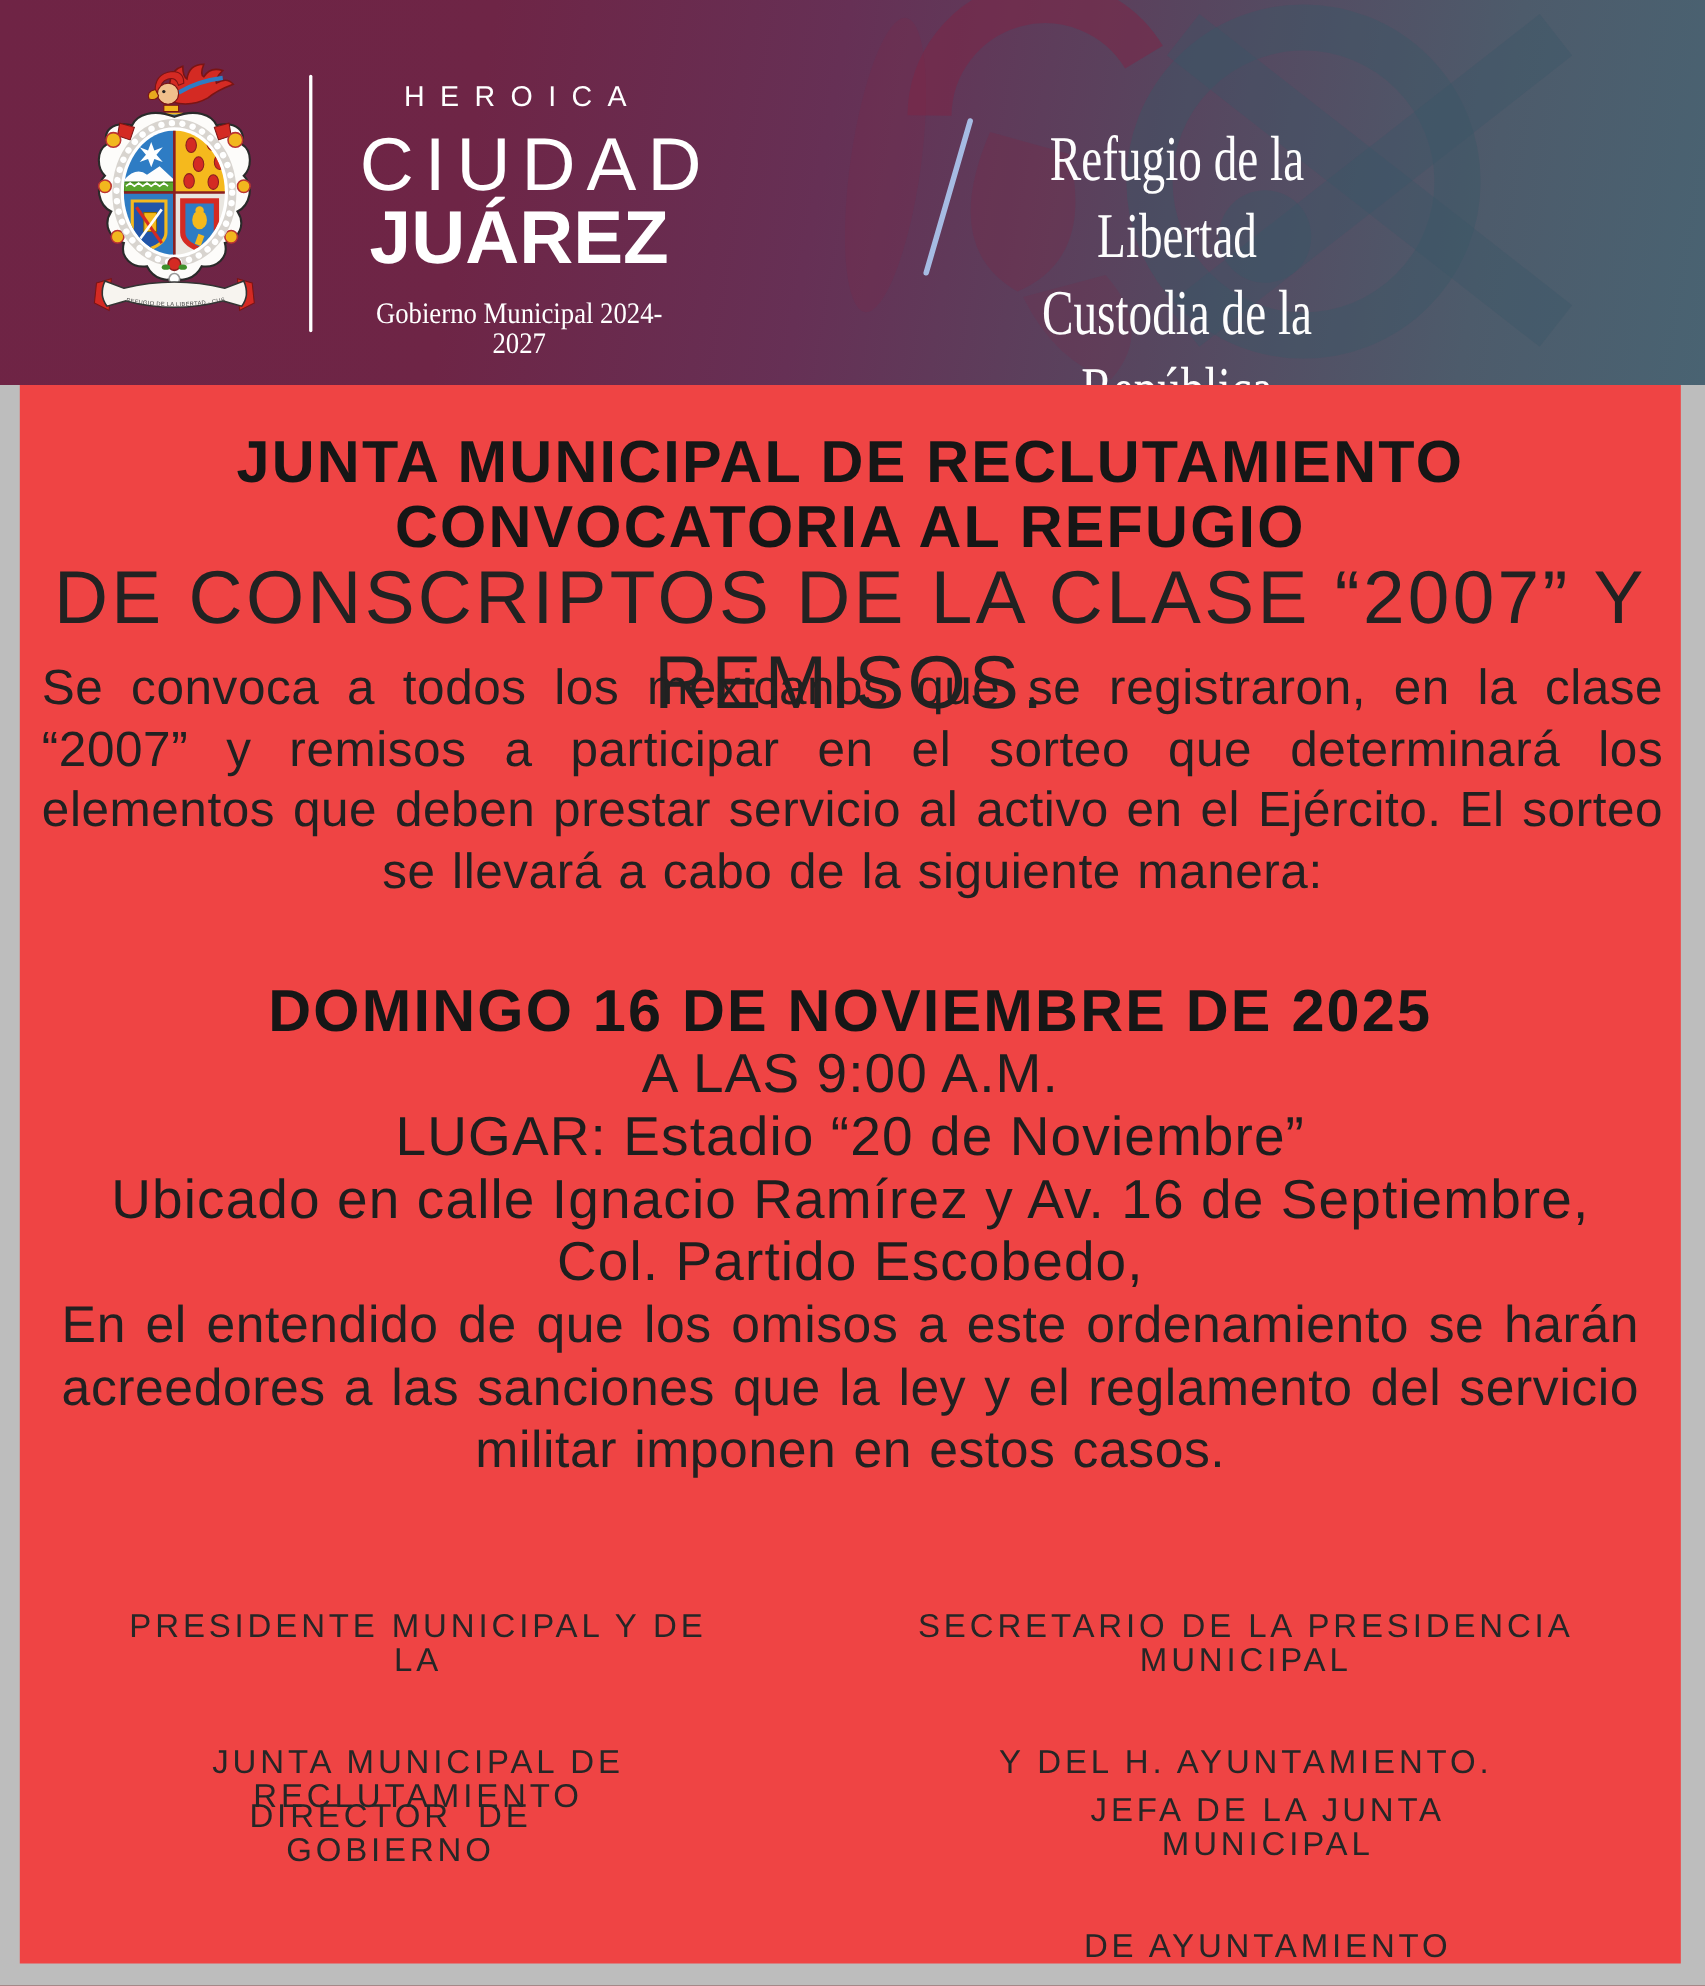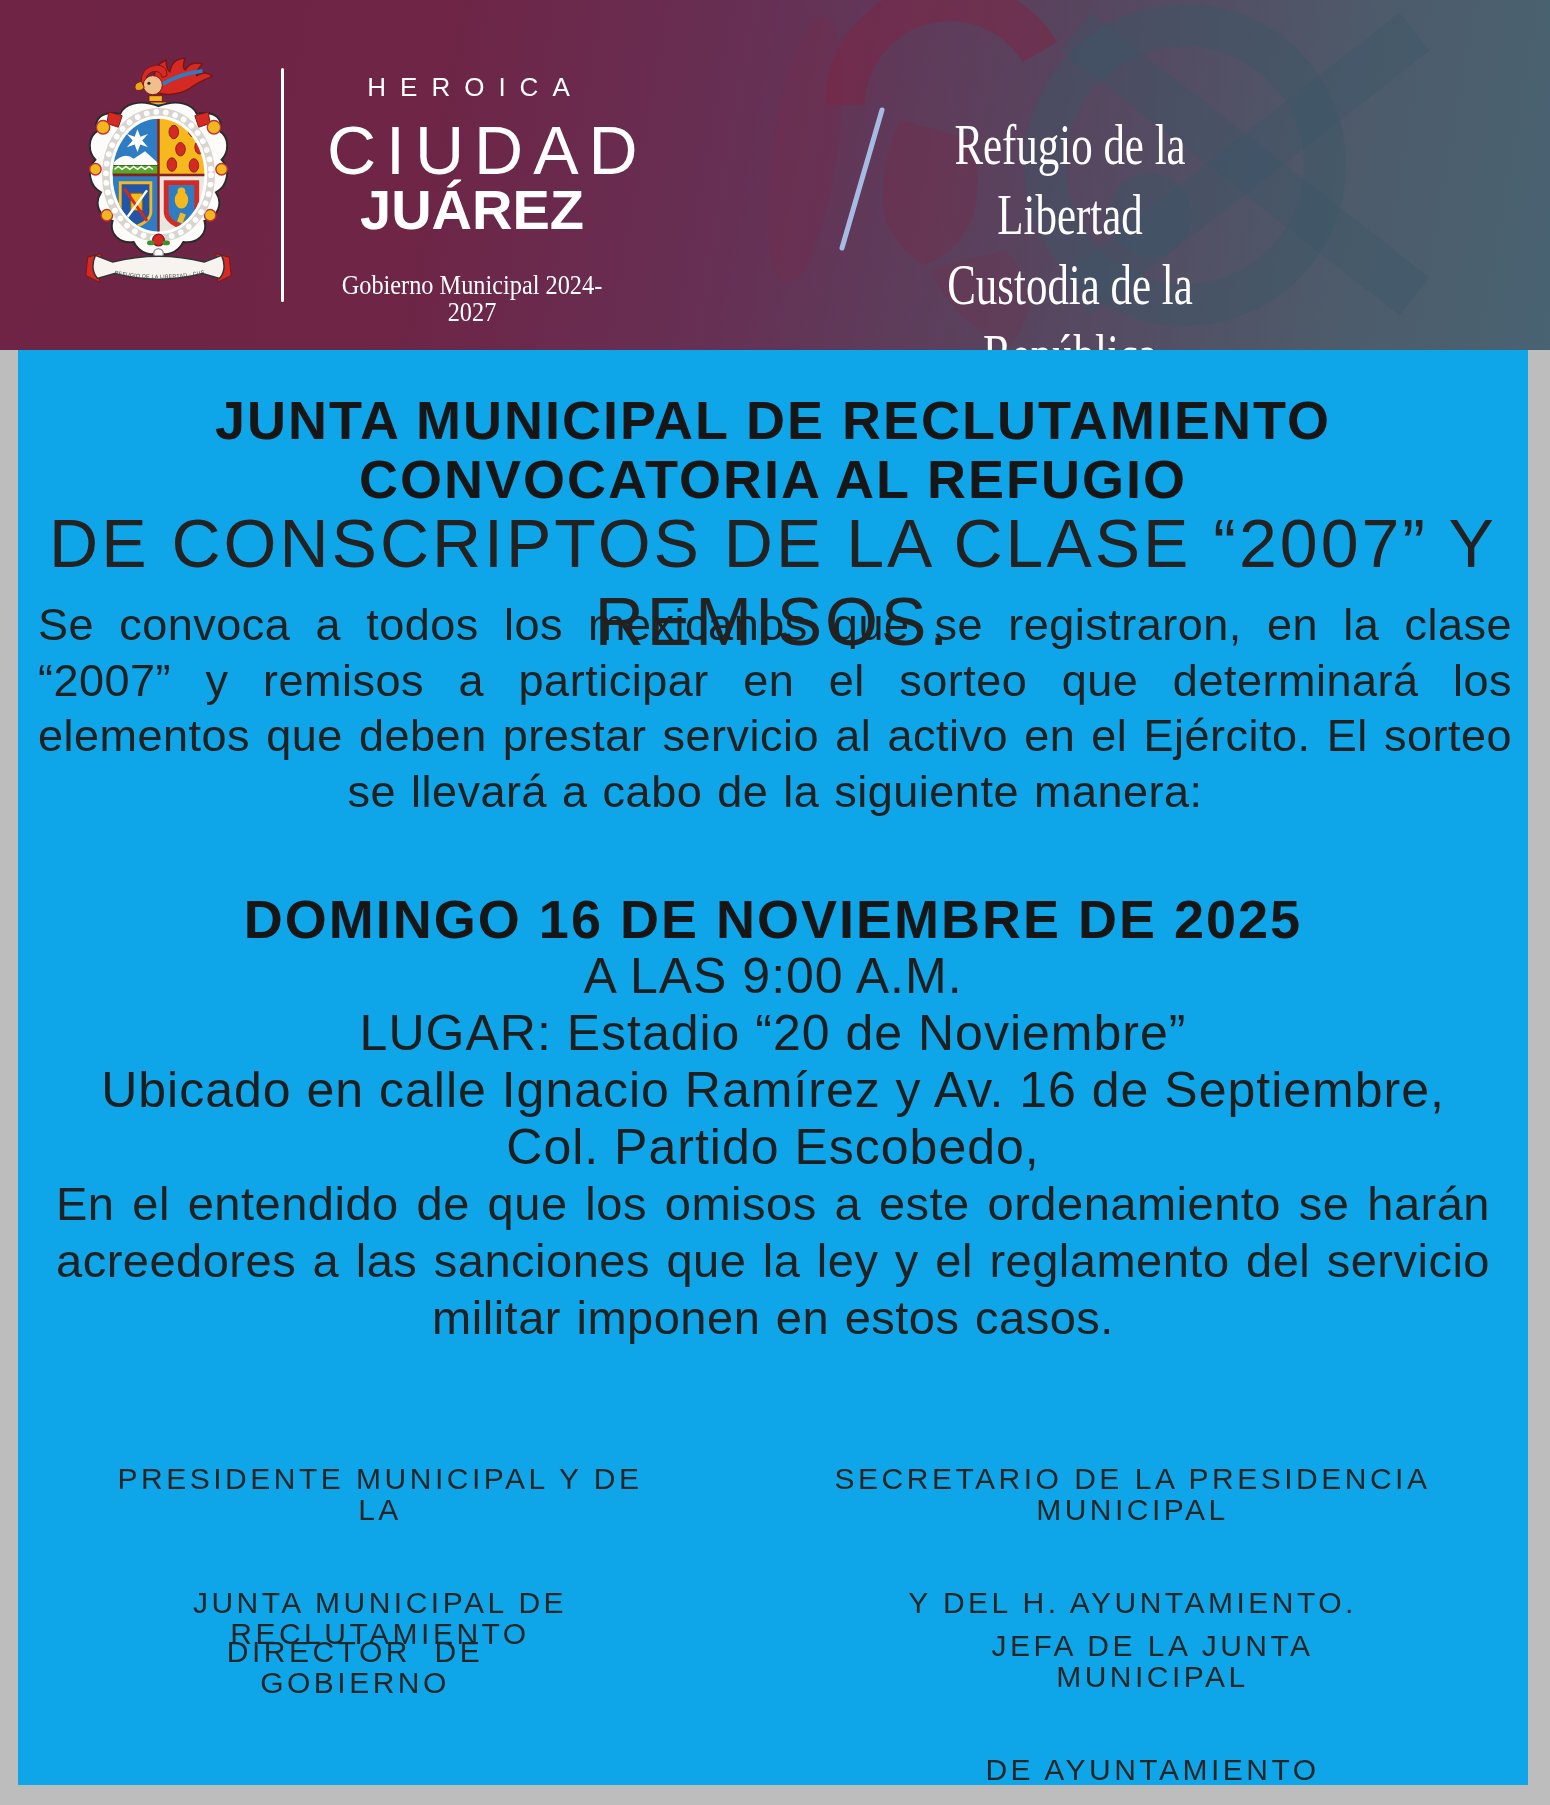--- a/index.html
+++ b/index.html
@@ -8,27 +8,27 @@
   
   .banner{position:absolute;left:0;top:0;width:1550px;height:350px;overflow:hidden;
           background:linear-gradient(100deg,#6f2445 0%,#6e2546 28%,#663055 48%,#57465f 68%,#4d5b6b 86%,#496372 100%);}
   .banner-bg{position:absolute;left:0;top:0;}
   .crest{position:absolute;left:82px;top:56px;}
   .divider{position:absolute;left:281px;top:68px;width:3px;height:234px;background:#ffffff;border-radius:2px;}
   .brand{position:absolute;left:322px;top:0;width:300px;height:434px;color:#fff;}
   .brand>div{position:absolute;left:0;width:100%;text-align:center;line-height:1;}
   .heroica{top:74px;font-size:26px;font-weight:400;letter-spacing:14px;padding-left:7px;box-sizing:border-box;}
   .ciudad{top:116px;font-size:68px;font-weight:300;letter-spacing:10px;padding-left:5px;box-sizing:border-box;}
-  .juarez{top:182px;font-size:56px;font-weight:800;letter-spacing:0px;}
+  .juarez{top:182px;font-size:68px;font-weight:800;letter-spacing:0px;}
   .gobierno{top:272px;font-size:27px;font-family:"Liberation Serif",serif;transform:scaleX(.9);}
   .slash-svg{position:absolute;left:820px;top:100px;}
   .motto{position:absolute;left:850px;top:110px;width:440px;color:#fdfdfd;text-align:center;
          font-family:"Liberation Serif",serif;font-size:58px;line-height:70px;transform:scaleX(.74);}
   
-  .sheet{position:absolute;left:18px;right:22px;top:350px;bottom:20px;background:#0ea5e9;color:#1e1e1e;}
+  .sheet{position:absolute;left:18px;right:22px;top:350px;bottom:20px;background:#ef4444;color:#1e1e1e;}
   .abs{position:absolute;left:0;right:0;}
   .t-line{text-align:center;font-weight:800;font-size:54px;letter-spacing:2px;color:#161616;}
   .title1{top:39px;}
   .title2{top:98px;}
   .subtitle{top:154px;text-align:center;font-weight:400;font-size:68px;letter-spacing:3px;color:#222;}
   .para{font-size:45px;line-height:55.5px;text-align:justify;text-align-last:center;color:#212121;
         letter-spacing:.5px;word-spacing:2px;}
   .intro{top:247px;left:20px;right:16px;}
   .warning{top:825px;left:38px;right:38px;font-size:47px;line-height:57px;}
   .event{top:501px;text-align:center;line-height:57px;font-size:50px;color:#1e1e1e;letter-spacing:1px;}

